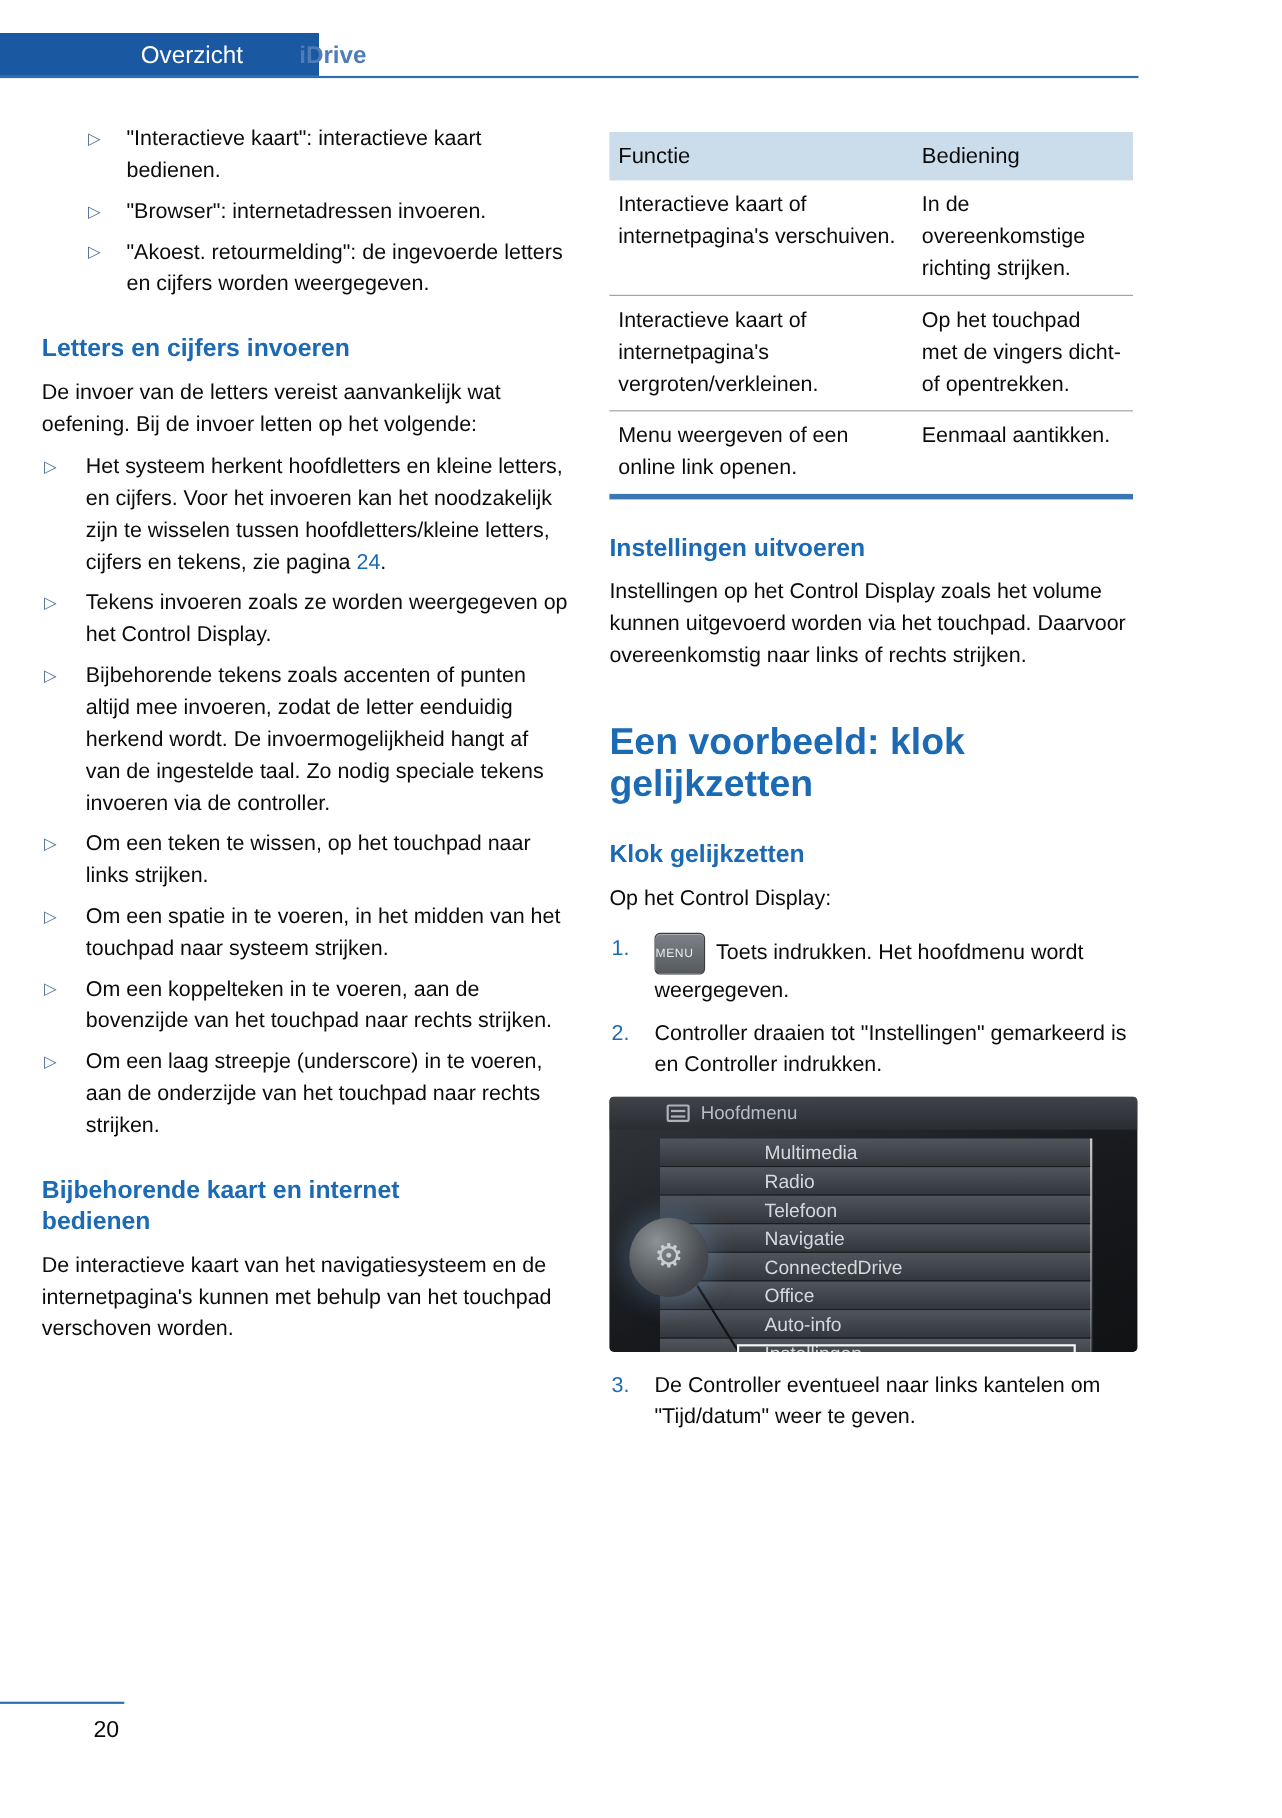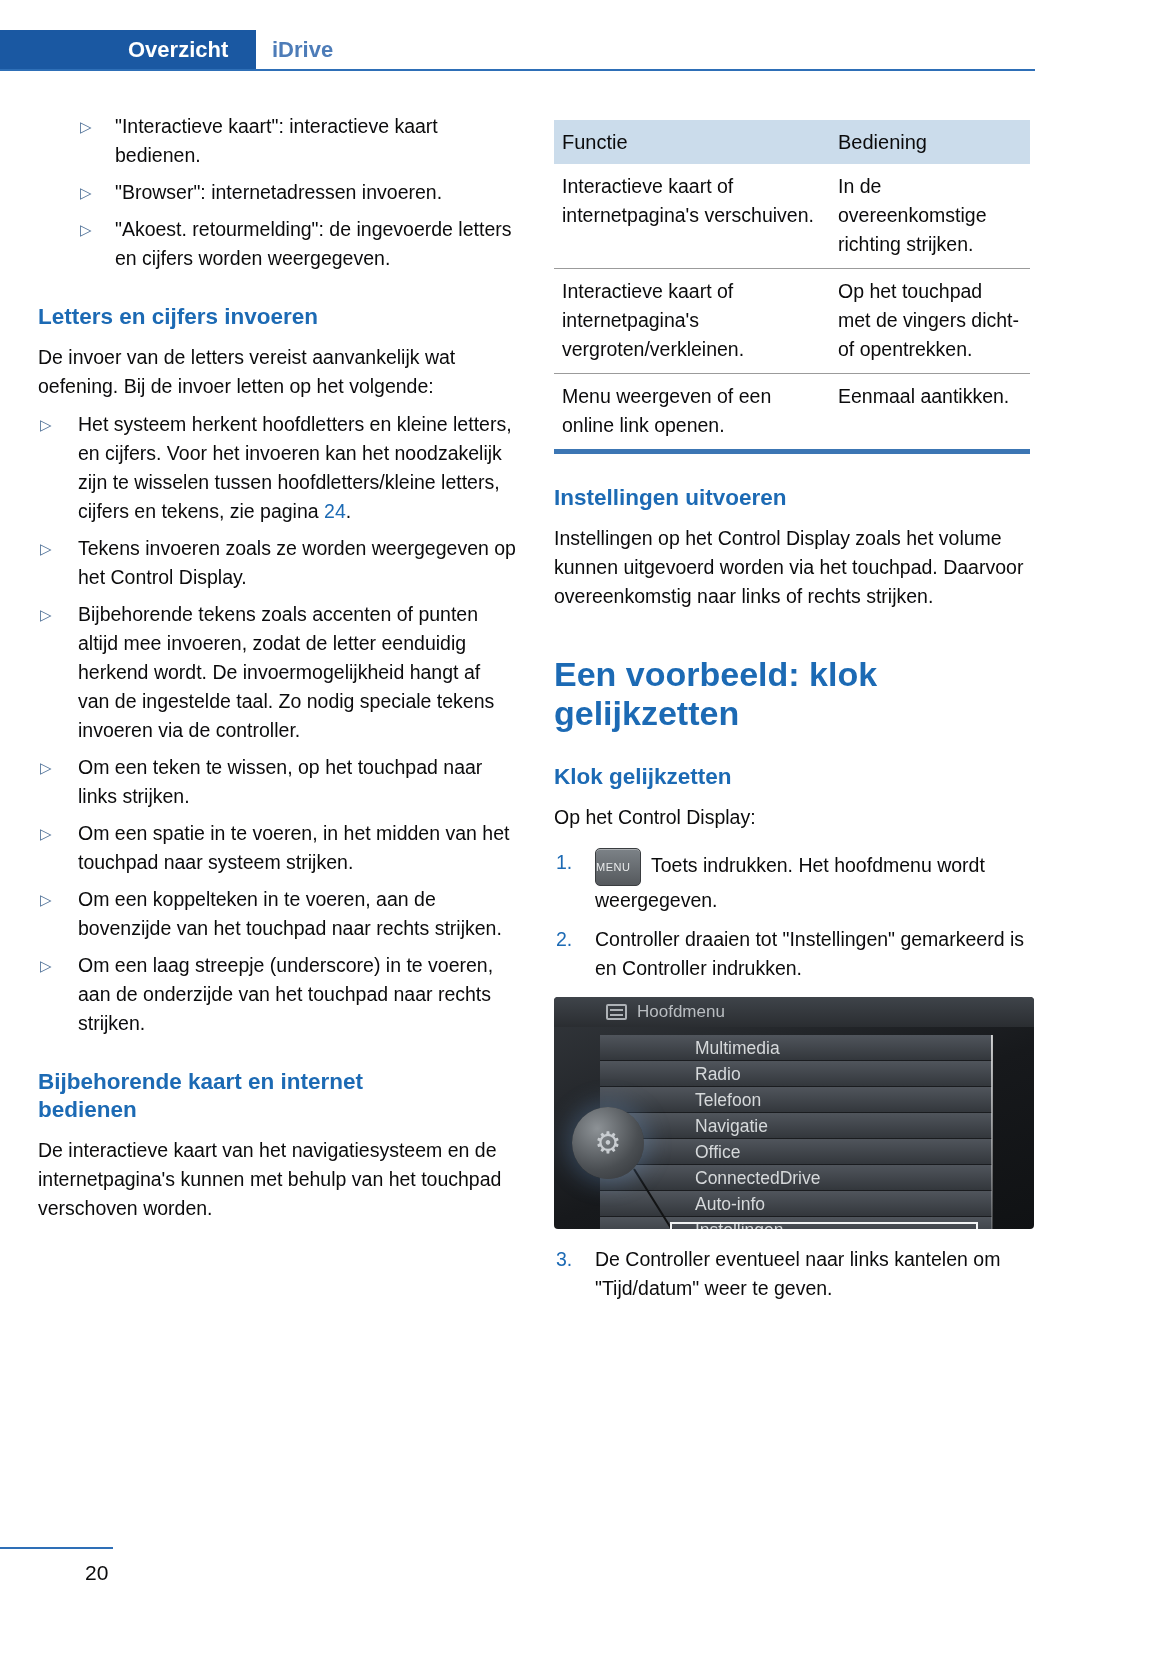--- a/index.html
+++ b/index.html
@@ -6,22 +6,22 @@
   html,body { background:#ffffff; }
   body { font-family:"Liberation Sans", sans-serif; }
 
   .page {
     position:relative; width:1165px; height:1653px; background:#fff;
     color:#0b0b0c; font-size:19.5px; line-height:29px; overflow:hidden;
   }
 
   
   .section-tab {
-    position:absolute; left:0; top:30px; width:256px; height:39px;
-    background:var(--tab,#1a58a2); color:#fff; font-weight:bold; font-size:22px;
+    position:absolute; left:0; top:30px; width:290px; height:39px;
+    background:var(--tab,#1a58a2); color:#fff; font-weight:normal; font-size:22px;
     line-height:39px; padding-left:128px;
   }
   .chapter {
     position:absolute; left:272px; top:30px; height:39px; line-height:39px;
     color:var(--chapter,#4d7cb8); font-weight:bold; font-size:22px;
   }
   .header-rule { position:absolute; left:0; top:69px; width:1035px; height:2px; background:var(--rule,#2e6fb7); }
 
   
   .col { position:absolute; top:112px; }
@@ -220,22 +220,22 @@
     <div class="screen">
       <div class="screen-header">
         <span class="icon-menu"></span>
         <span>Hoofdmenu</span>
       </div>
       <div class="menu-rows">
         <div class="menu-row"><span>Multimedia</span></div>
         <div class="menu-row"><span>Radio</span></div>
         <div class="menu-row"><span>Telefoon</span></div>
         <div class="menu-row"><span>Navigatie</span></div>
+        <div class="menu-row"><span>ConnectedDrive</span></div>
         <div class="menu-row"><span>Office</span></div>
-        <div class="menu-row"><span>ConnectedDrive</span></div>
         <div class="menu-row"><span>Auto-info</span></div>
         <div class="menu-row"><span>Instellingen</span></div>
       </div>
       <div class="scroll-line"></div>
       <svg class="callout" viewBox="0 0 480 260">
         <line x1="80" y1="172" x2="120" y2="236" stroke="#121314" stroke-width="2"></line>
       </svg>
       <div class="knob">
         <span class="gear">⚙</span>
       </div>

